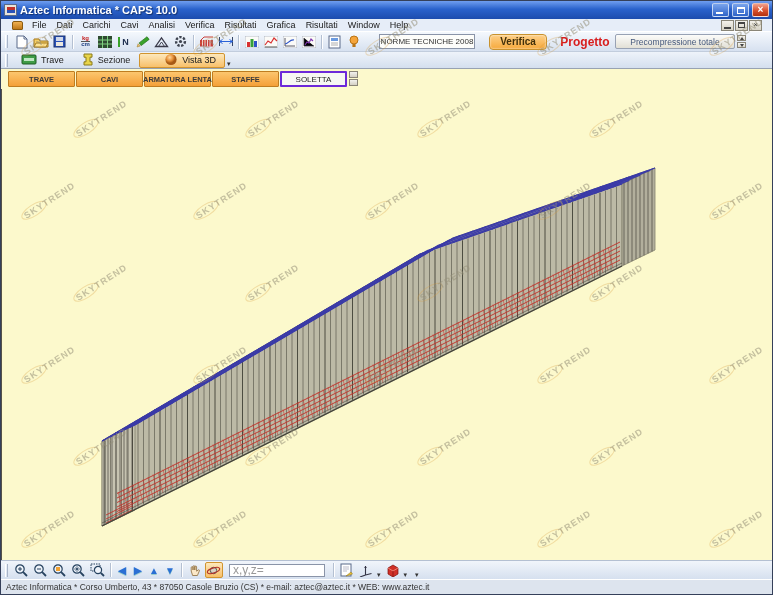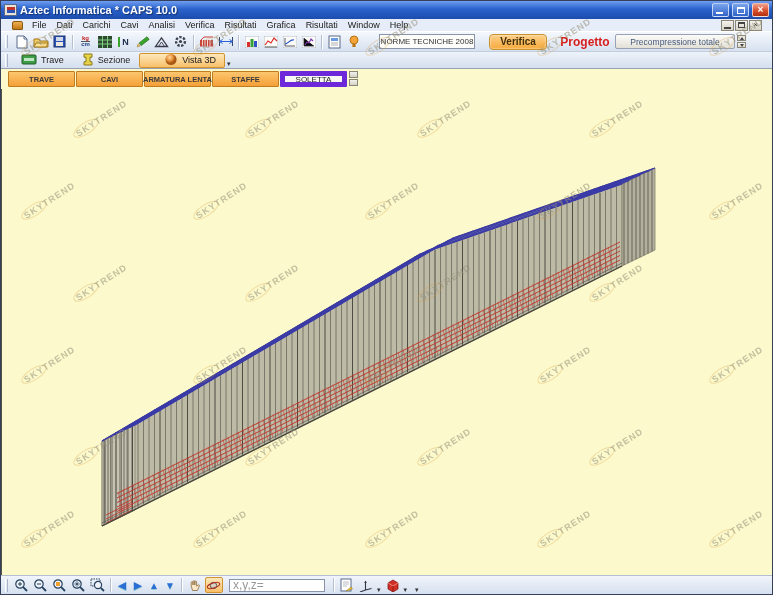--- a/index.html
+++ b/index.html
@@ -55,21 +55,21 @@
   .spin .dn::after{top:1px;border-top:3px solid #444;}
   .vbtn{display:flex;align-items:center;gap:4px;height:15px;padding:0 8px;font-size:9px;color:#1a1a1a;border:1px solid transparent;}
   .vbtn.active{background:linear-gradient(#fde8bc,#f8c06a);border:1px solid #d1942f;border-radius:2px;padding-left:24px;}
   .dd{font-size:7px;color:#333;margin:0 2px;align-self:flex-end;line-height:9px;}
   
   .tabsrow{height:21px;flex:0 0 21px;background:#fcf9cc;display:flex;align-items:flex-start;
            padding:2px 0 0 7px;border-top:1px solid #98a2b2;}
   .tab{width:67px;height:16px;margin-right:1px;background:linear-gradient(#fcc66e,#f4a038);
        border:1px solid #bf7d20;border-radius:1px;font-size:7.5px;font-weight:bold;color:#3a3a3a;
        display:flex;align-items:center;justify-content:center;white-space:nowrap;}
-  .tab.active{background:#f7f7f3;border:5px solid #6d28d9;color:#222;font-weight:normal;font-size:8px;}
+  .tab.active{background:#f7f7f3;border:2px solid #6d28d9;color:#222;font-weight:normal;font-size:8px;}
   .tabspin{margin-left:1px;display:flex;flex-direction:column;gap:1px;}
   .tabspin div{width:9px;height:7px;background:linear-gradient(#f2f2ee,#d4d0c4);border:1px solid #8a8678;}
   
   .viewport{position:relative;flex:1;background:#fcf9cc;overflow:hidden;border-left:1px solid #55524a;}
   .viewport svg{position:absolute;left:0;top:0;}
   
   .tbb{height:19px;flex:0 0 19px;display:flex;align-items:center;padding:0 2px;
        background:linear-gradient(#f1f5fb,#d6e0ef);border-top:1px solid #b4c0d2;}
   .aric{width:16px;height:15px;display:flex;align-items:center;justify-content:center;
         font-size:11px;color:#2a6fd4;text-shadow:0 1px 0 #9cc;}
@@ -775,20 +775,23 @@
       <svg width="15" height="14">
           <path d="M3 5l5-3 5 3v6l-5 3-5-3z" fill="#d03028" stroke="#801008" stroke-width="0.7"></path>
           <path d="M3 5l5 3 5-3" fill="none" stroke="#f08a78" stroke-width="0.9"></path>
           <path d="M8 8v6" stroke="#801008" stroke-width="0.7"></path>
         </svg>
       </span>
     <span class="dd">▾</span>
     <span class="dd" style="margin-left:6px;">▾</span>
   </div>
 
+  <div class="statusbar">
+    <span>Aztec Informatica * Corso Umberto, 43 * 87050 Casole Bruzio (CS) * e-mail: aztec@aztec.it * WEB: www.aztec.it</span>
+  </div>
 
   <svg id="wm" class="wmlayer" width="773" height="595" viewBox="0 0 773 595">
       <g transform="translate(38,42) rotate(-33)">
         <ellipse cx="-6" cy="0" rx="14" ry="5.5" fill="none" stroke="#d89a3c" stroke-opacity="0.3" stroke-width="1"></ellipse>
         <text x="-17" y="3.2" font-size="9" font-weight="bold" letter-spacing="1.2" fill="#958f78" fill-opacity="0.55" font-family="&quot;Liberation Sans&quot;, sans-serif">SKYTREND</text>
       </g>
       <g transform="translate(210,42) rotate(-33)">
         <ellipse cx="-6" cy="0" rx="14" ry="5.5" fill="none" stroke="#d89a3c" stroke-opacity="0.3" stroke-width="1"></ellipse>
         <text x="-17" y="3.2" font-size="9" font-weight="bold" letter-spacing="1.2" fill="#958f78" fill-opacity="0.55" font-family="&quot;Liberation Sans&quot;, sans-serif">SKYTREND</text>
       </g>

